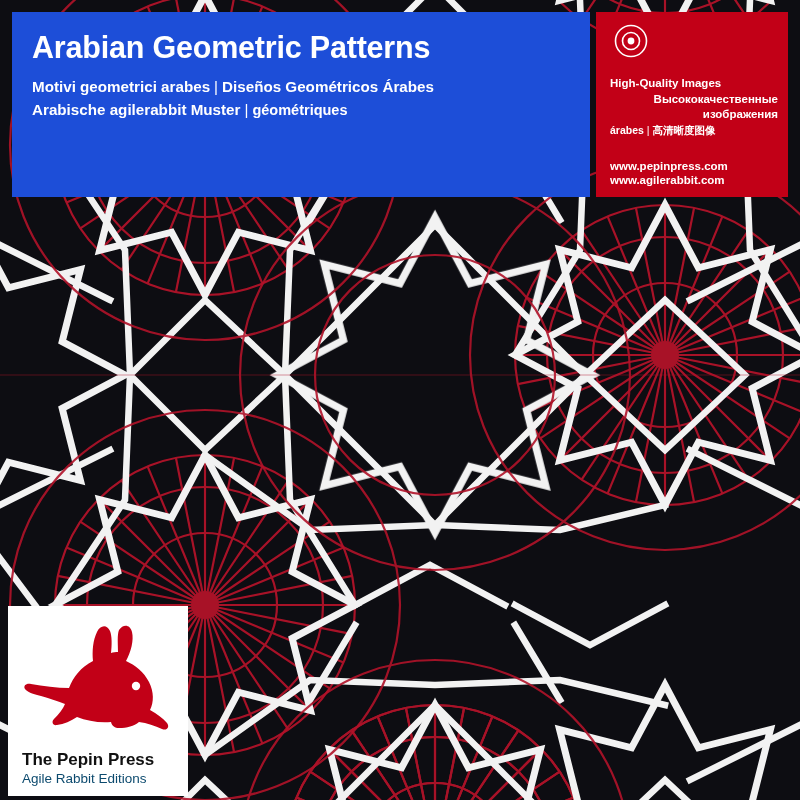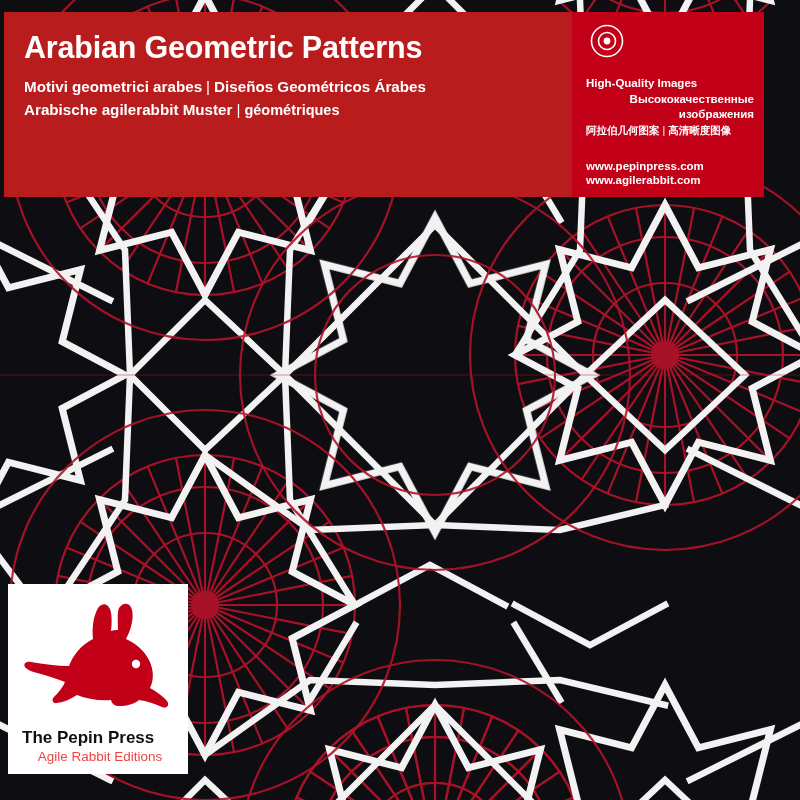--- a/index.html
+++ b/index.html
@@ -26,25 +26,25 @@
     position: absolute;
     left: 0; top: 0;
     width: 800px;
     height: 800px;
   }
   .pattern-layer svg { display: block; }
 
   
   .title-band {
     position: absolute;
-    left: 4px;
+    left: 12px;
     top: 12px;
     width: 578px;
     height: 185px;
-    background: #b91c1c;
+    background: #1d4ed8;
     box-sizing: border-box;
     padding: 18px 20px 0 20px;
     z-index: 5;
   }
   .main-title {
     color: #ffffff;
     font-size: 30.5px;
     font-weight: bold;
     letter-spacing: -0.2px;
     line-height: 34px;
@@ -62,21 +62,21 @@
     font-weight: normal;
     padding: 0 4px;
   }
   .sub-line .cjk {
     font-size: 14.5px;
   }
 
   
   .info-band {
     position: absolute;
-    left: 572px;
+    left: 596px;
     top: 12px;
     width: 192px;
     height: 185px;
     background: #c20017;
     box-sizing: border-box;
     padding: 10px 10px 0 14px;
     z-index: 5;
     color: #ffffff;
   }
   .disc-icon {
@@ -107,21 +107,21 @@
     font-size: 11.5px;
     font-weight: bold;
     line-height: 14px;
     margin-top: 21px;
   }
 
   
   .logo-band {
     position: absolute;
     left: 8px;
-    bottom: 26px;
+    bottom: 4px;
     width: 180px;
     height: 190px;
     background: #ffffff;
     z-index: 5;
     box-sizing: border-box;
     padding: 6px 10px 8px 10px;
     display: flex;
     flex-direction: column;
     justify-content: flex-end;
   }
@@ -132,25 +132,24 @@
     justify-content: center;
   }
   .logo-text-1 {
     color: #111111;
     font-size: 17px;
     font-weight: bold;
     line-height: 21px;
     margin-left: 4px;
   }
   .logo-text-2 {
-    color: #ef4444;
+    color: #0c4a6e;
     font-size: 13.5px;
     line-height: 18px;
     margin-left: 4px;
-    text-align: center;
   }
 </style>
 </head>
 <body>
 
 <div class="cover">
 
   <div class="pattern-layer">
     <svg width="800" height="800" viewBox="0 0 800 800" xmlns="http://www.w3.org/2000/svg">
       <defs>
@@ -293,21 +292,21 @@
     <svg class="disc-icon" viewBox="0 0 34 34">
       <circle cx="17" cy="17" r="15.5" fill="none" stroke="#ffffff" stroke-width="1.6"></circle>
       <circle cx="17" cy="17" r="8.5" fill="none" stroke="#ffffff" stroke-width="1.6"></circle>
       <circle cx="17" cy="17" r="3.4" fill="#ffffff"></circle>
     </svg>
 
     <div class="info-head">High-Quality Images</div>
     <div class="info-ru">Высококачественные</div>
     <div class="info-ru">изображения</div>
     <div class="info-cjk">
-      <span>阿拉伯几何图案</span><span class="bar">|</span><span>高清晰度图像</span>
+      <span>árabes</span><span class="bar">|</span><span>高清晰度图像</span>
     </div>
     <div class="info-url">www.pepinpress.com</div>
     <div class="info-url" style="margin-top:0">www.agilerabbit.com</div>
   </div>
 
   <div class="logo-band">
     <div class="rabbit-wrap">
       <svg width="150" height="118" viewBox="0 0 150 118">
         <g fill="#c20017">
           <path d="M96,8 C100,2 107,2 109,10 C111,18 108,30 103,39

